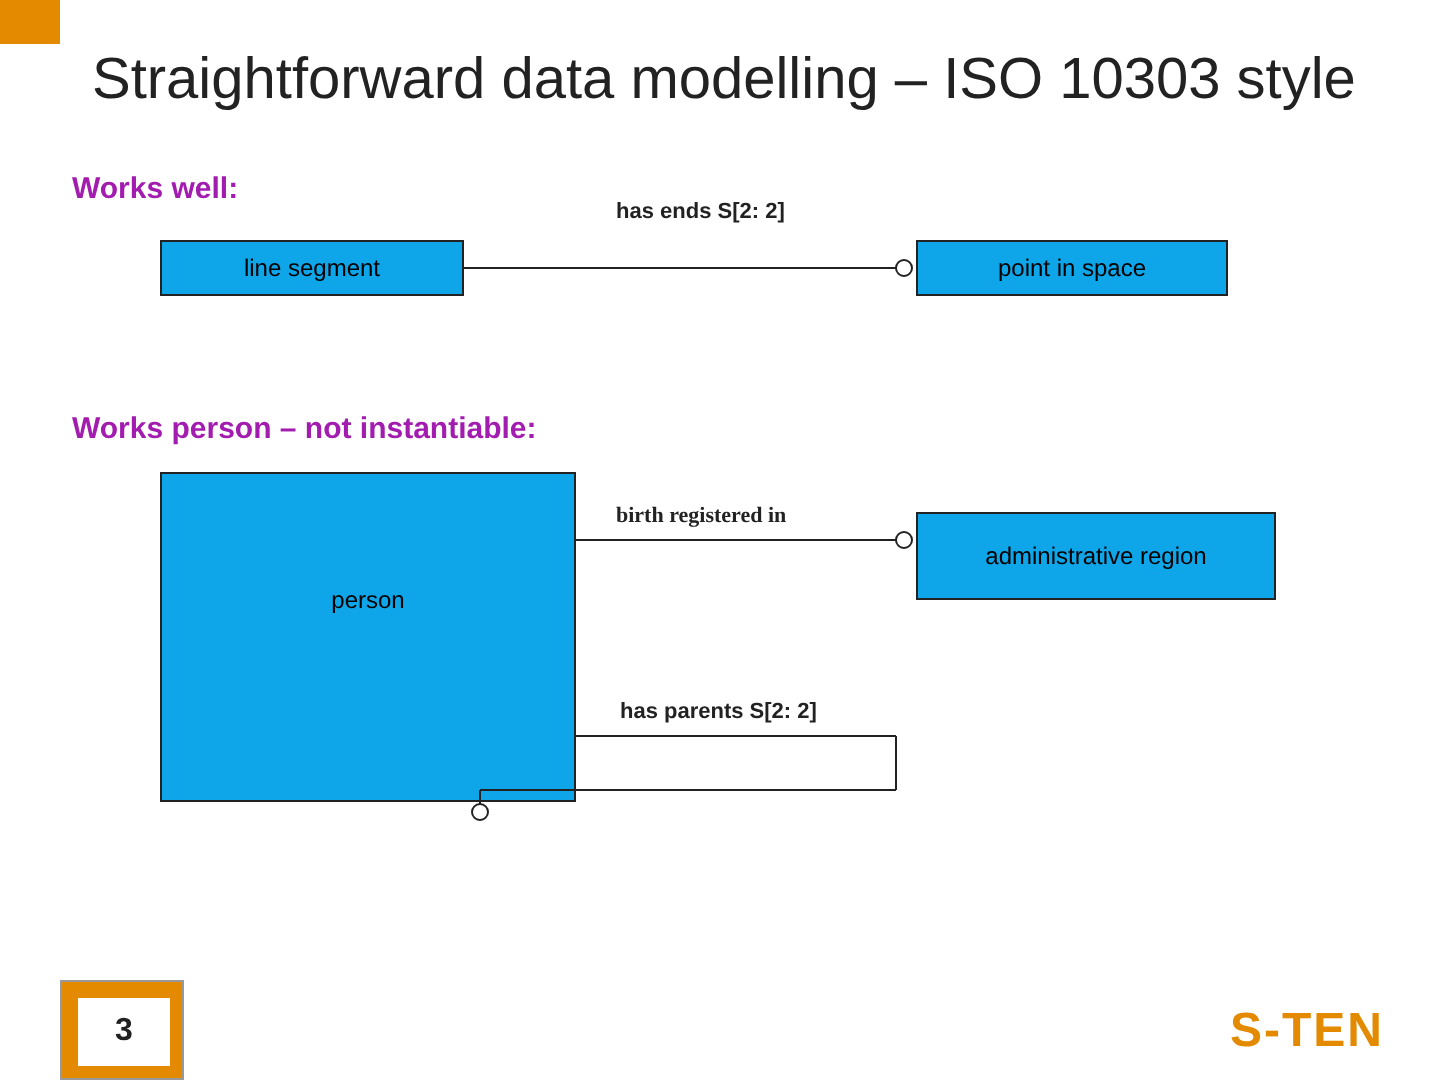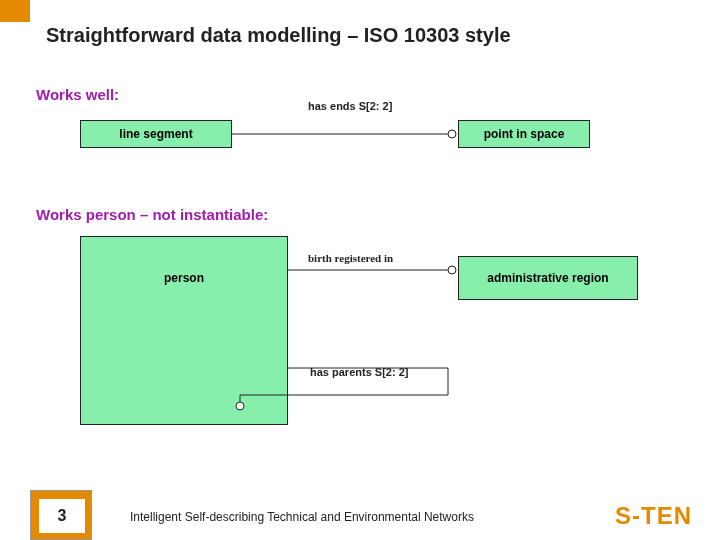--- a/index.html
+++ b/index.html
@@ -13,60 +13,60 @@
   }
   .corner-square {
     position: absolute;
     top: 0; left: 0;
     width: 30px; height: 22px;
     background: #E48A00;
   }
   .title {
     position: absolute;
     top: 24px; left: 46px;
-    font-size: 20px;
-    font-weight: bold;
+    font-size: 29px;
+    font-weight: normal;
     color: #222;
     text-align: right;
   }
   .subhead {
     position: absolute;
     left: 36px;
     font-size: 15px;
     font-weight: bold;
     color: #a21caf;
   }
   .subhead1 { top: 86px; }
   .subhead2 { top: 206px; }
 
   .entity-box {
     position: absolute;
-    background: #86efac;
+    background: #0ea5e9;
     border: 1px solid #222;
     text-align: center;
     font-size: 12px;
-    font-weight: bold;
+    font-weight: normal;
     display: flex;
     align-items: center;
     justify-content: center;
   }
   .line-segment { left: 80px; top: 120px; width: 152px; height: 28px; }
-  .point-space  { left: 458px; top: 120px; width: 132px; height: 28px; }
+  .point-space  { left: 458px; top: 120px; width: 156px; height: 28px; }
   .admin-region { left: 458px; top: 256px; width: 180px; height: 44px; }
-  .person-big   { left: 80px; top: 236px; width: 208px; height: 189px; align-items: flex-start; padding-top: 34px; }
+  .person-big   { left: 80px; top: 236px; width: 208px; height: 165px; align-items: flex-start; padding-top: 56px; }
 
   .rel-label {
     position: absolute;
     font-size: 11px;
     font-weight: bold;
     color: #222;
   }
   .rel-has-ends { left: 308px; top: 100px; }
   .rel-birth    { left: 308px; top: 252px; font-family: Liberation Serif, serif; }
-  .rel-parents  { left: 310px; top: 366px; }
+  .rel-parents  { left: 310px; top: 350px; }
 
   svg.conn {
     position: absolute;
     left: 0; top: 0;
     width: 720px; height: 540px;
     pointer-events: none;
   }
 
   .footer {
     position: absolute;
@@ -143,15 +143,14 @@
   <line x1="448" y1="368" x2="448" y2="395" stroke="#222" stroke-width="1"></line>
   <line x1="448" y1="395" x2="240" y2="395" stroke="#222" stroke-width="1"></line>
   <line x1="240" y1="395" x2="240" y2="406" stroke="#222" stroke-width="1"></line>
   <circle cx="240" cy="406" r="4" fill="#fff" stroke="#222" stroke-width="1"></circle>
 </svg>
 
 <div class="footer">
   <div class="foot-slidebox">
     <div class="foot-slidebox-inner">3</div>
   </div>
-  <div class="foot-caption">Intelligent Self-describing Technical and Environmental Networks</div>
   <div class="foot-brand">S-TEN</div>
 </div>
 
 </body></html>

